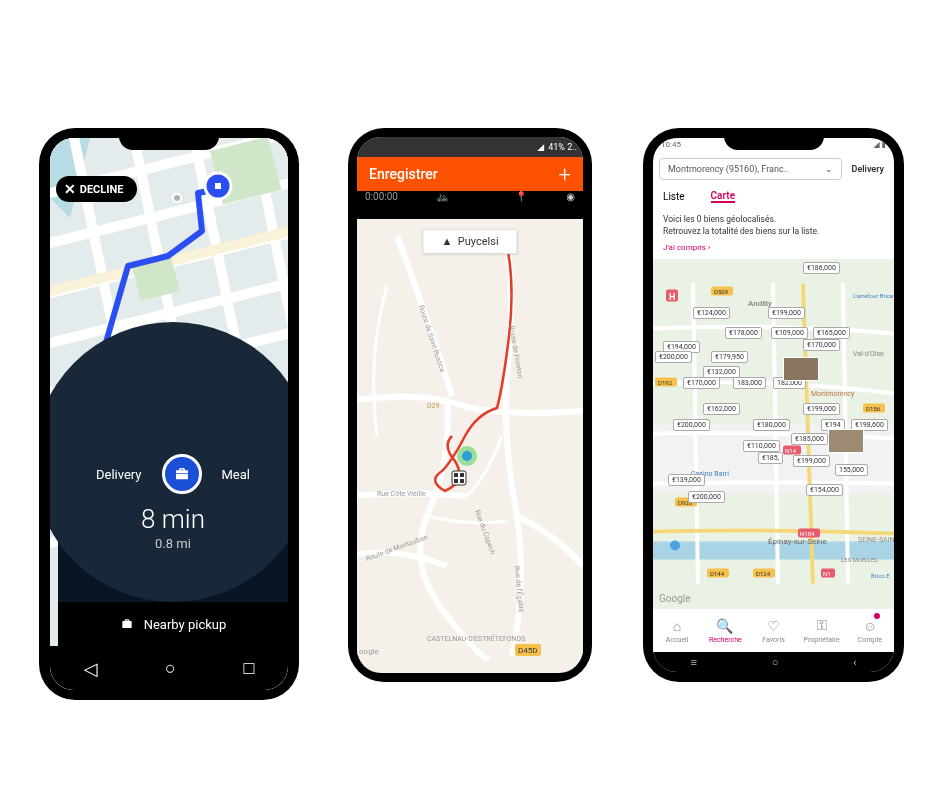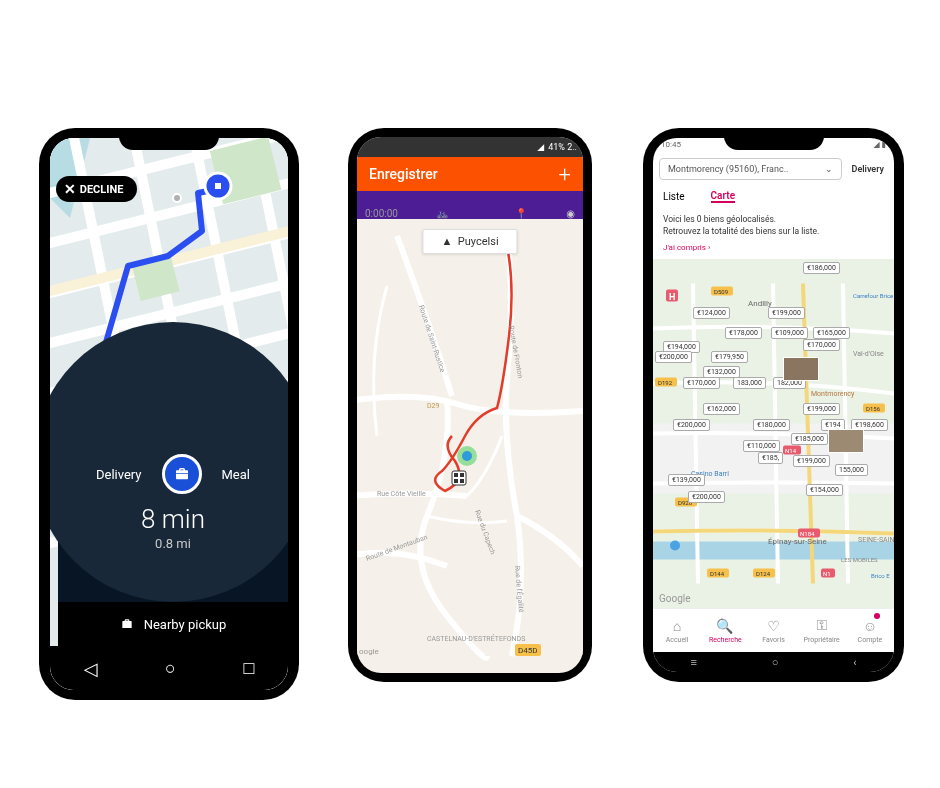--- a/index.html
+++ b/index.html
@@ -29,21 +29,21 @@
 
 
 .p2 { left: 348px; top: 128px; width: 244px; height: 554px; }
 .p2 .screen { left: 9px; top: 9px; right: 9px; bottom: 9px; background: #f5f1ea; }
 .p2-status { height: 20px; background: #333; color: #fff; font-size: 9px; display: flex; justify-content: flex-end; align-items: center; padding: 0 6px; gap: 4px; position: relative; z-index: 101; }
 .p2-header { height: 34px; background: #fc5200; color: #fff; display: flex; align-items: center; justify-content: space-between; padding: 0 12px; font-size: 14px; font-weight: 500; }
 .p2-plus { font-size: 22px; font-weight: 300; }
 .p2-tabs { height: 30px; background: #fff; display: flex; font-size: 10px; font-weight: 600; color: #999; }
 .p2-tabs .tab { flex: 1; display: flex; align-items: center; justify-content: center; border-bottom: 2px solid transparent; }
 .p2-tabs .tab.active { color: #fc5200; border-bottom-color: #fc5200; }
-.p2-mode { height: 28px; background: #4c1d95; display: flex; align-items: flex-end; font-size: 10px; color: #999; padding: 0 8px; gap: 38px; }
+.p2-mode { height: 28px; background: #000000; display: flex; align-items: flex-start; font-size: 10px; color: #999; padding: 0 8px; gap: 38px; }
 .p2-map { position: relative; flex: 1; }
 .p2-map svg { width: 100%; height: 100%; display: block; }
 .p2-dest { position: absolute; top: 10px; left: 50%; transform: translateX(-50%); background: #fff; border: 1px solid #ddd; padding: 5px 18px; font-size: 11px; border-radius: 2px; color: #333; box-shadow: 0 1px 3px rgba(0,0,0,0.1); }
 
 
 .p3 { left: 643px; top: 128px; width: 261px; height: 554px; }
 .p3 .screen { left: 10px; top: 10px; right: 10px; bottom: 10px; display: flex; flex-direction: column; }
 .p3-status { height: 16px; font-size: 8px; color: #666; display: flex; justify-content: space-between; padding: 2px 8px 0; position: relative; z-index: 101; }
 .p3-filter { height: 30px; display: flex; align-items: center; padding: 0 6px; gap: 6px; }
 .p3-dropdown { flex: 1; border: 1px solid #ccc; border-radius: 4px; padding: 5px 8px; font-size: 9px; color: #555; display: flex; justify-content: space-between; align-items: center; }

